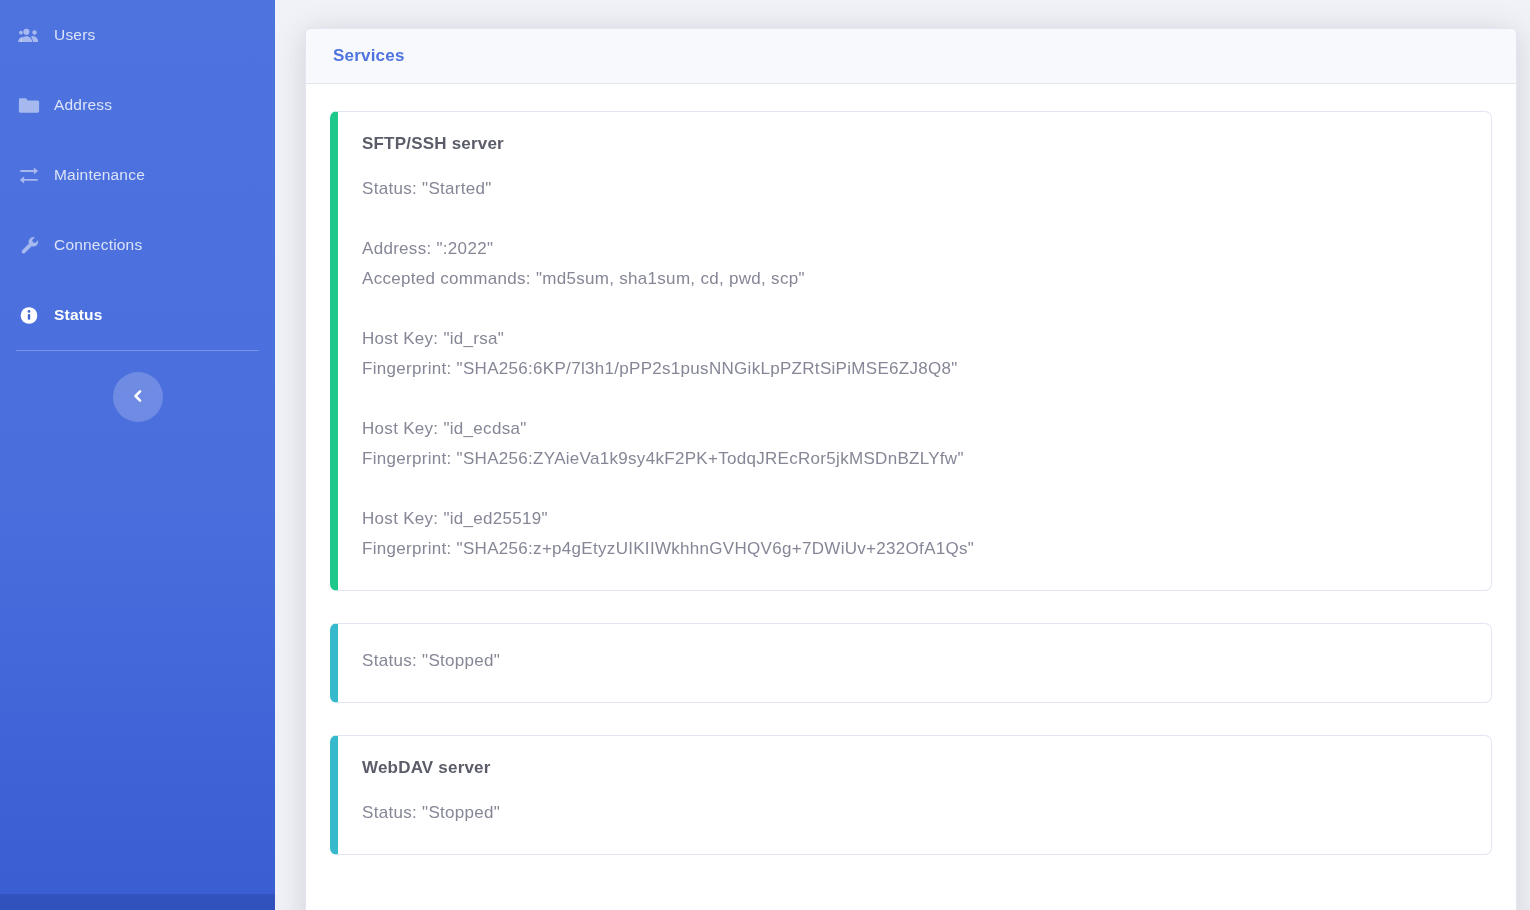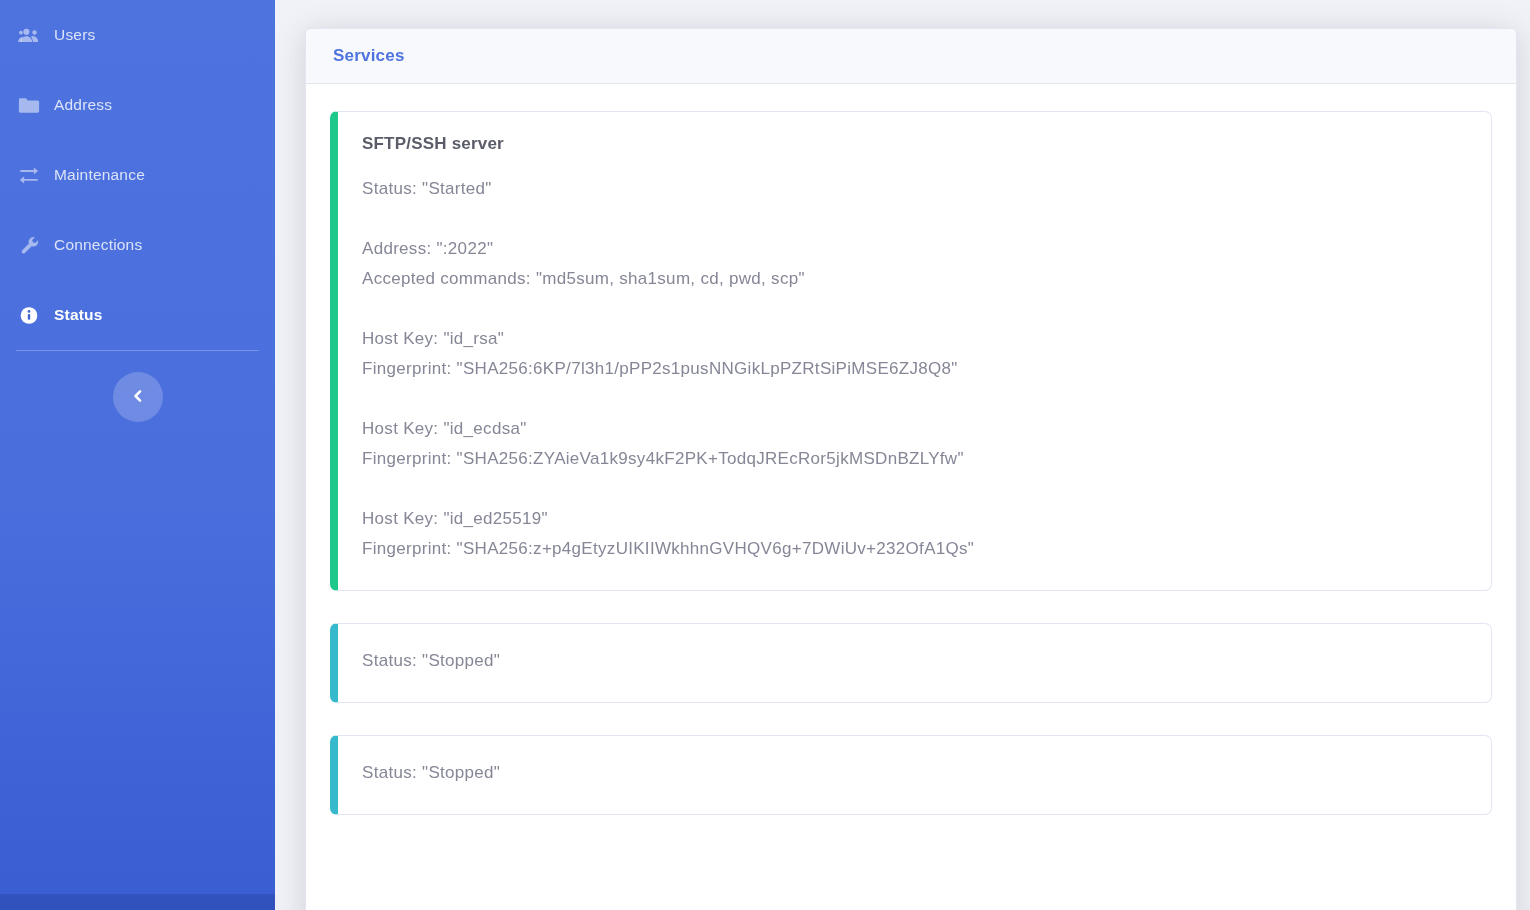--- a/index.html
+++ b/index.html
@@ -180,20 +180,21 @@
 
   <article class="service-card" style="border-left-color: rgb(54, 185, 204);">
     <div class="service-paras">
               <div class="service-para">
                 <div class="service-line">Status: "Stopped"</div>
               </div>
             </div>
   </article>
 
   <article class="service-card" style="border-left-color: rgb(54, 185, 204);">
+    <h2 class="service-title">WebDAV server</h2>
     <div class="service-paras">
               <div class="service-para">
                 <div class="service-line">Status: "Stopped"</div>
               </div>
             </div>
   </article>
 </div>
     </section>
   </main>
 

